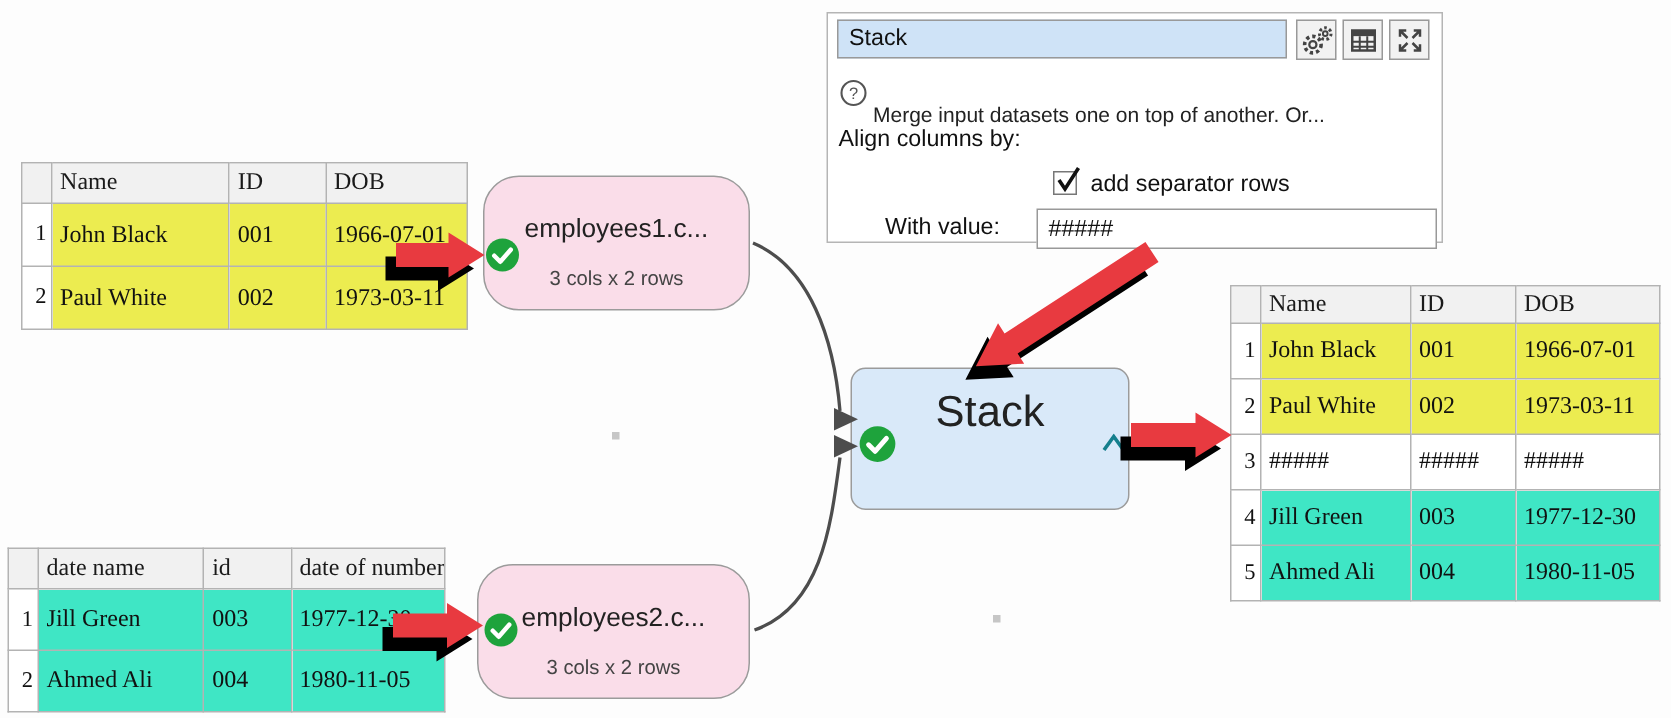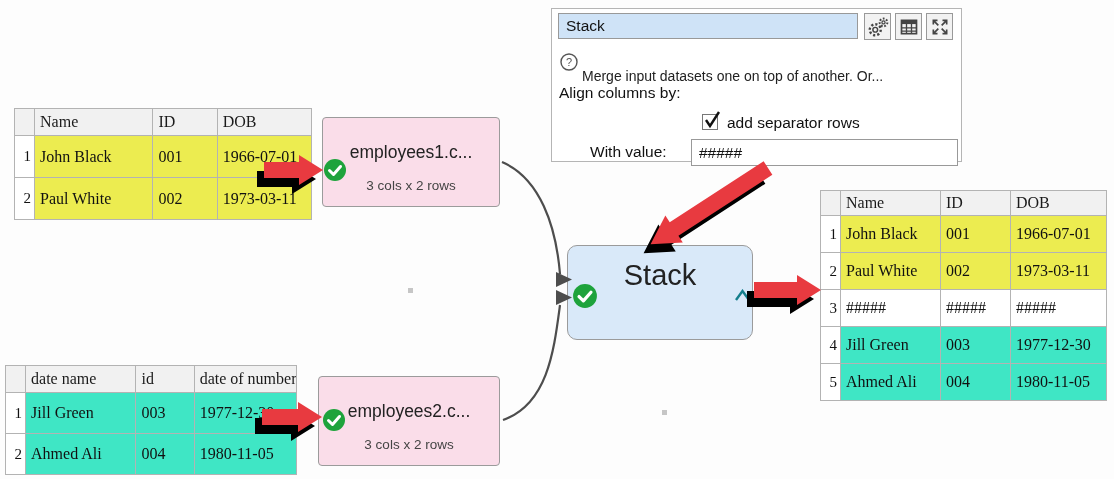--- a/index.html
+++ b/index.html
@@ -19,21 +19,21 @@
   .bg-teal  td.cell { background:var(--c-teal,#3fe6c5); }
   .bg-plain td.cell { background:#fff; }
   td.num-r { text-align:right; }
   td.num-l { text-align:left; }
   #t-input1 tr.r { height:42px; }
   #t-input2 tr.r { height:41px; }
   #t-output tr.r { height:37px; }
   #t-output th { height:24px; }
   
   .node { position:absolute; z-index:2; border:1.5px solid var(--c-node_border,#9b9b9b); box-sizing:border-box; }
-  .node-pink { background:var(--c-pink_node,#fadde9); border-radius:4px; }
+  .node-pink { background:var(--c-pink_node,#fadde9); border-radius:24px; }
   .node-blue { background:var(--c-blue_node,#d9e9f9); border-radius:10px; }
   .node .title { position:absolute; left:0; right:0; text-align:center; font-size:17.5px; color:#222; }
   .node .subtitle { position:absolute; left:0; right:0; text-align:center; font-size:13.5px; color:#444; }
   .node .check { position:absolute; }
   #node-stack .title { font-size:29px; }
   .caret-svg { position:absolute; }
   
   svg.layer { position:absolute; left:0; top:0; z-index:3; pointer-events:none; }
   svg.layer.arrows { z-index:6; }
   .dot { position:absolute; width:5px; height:5px; background:#c6c6c6; z-index:0; }

